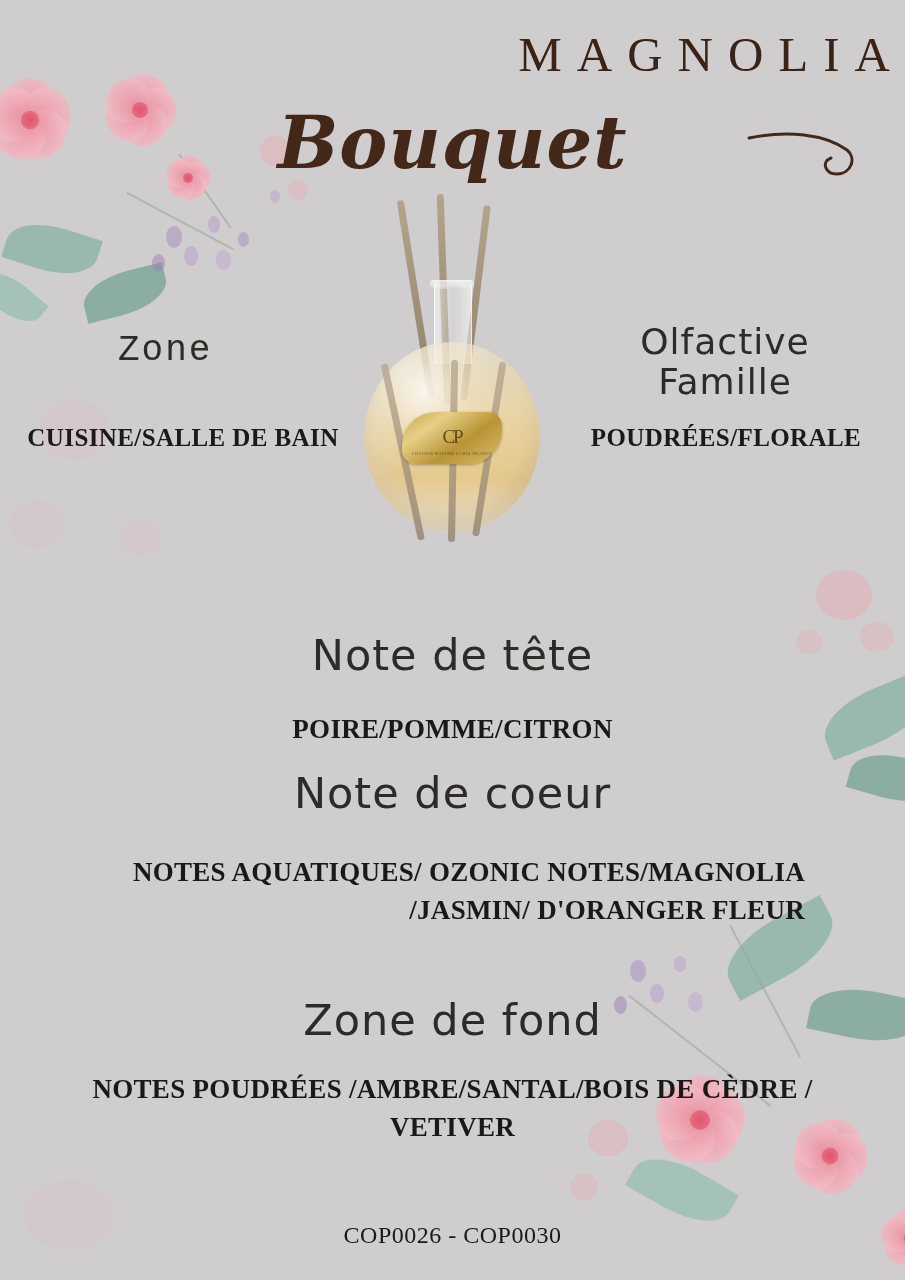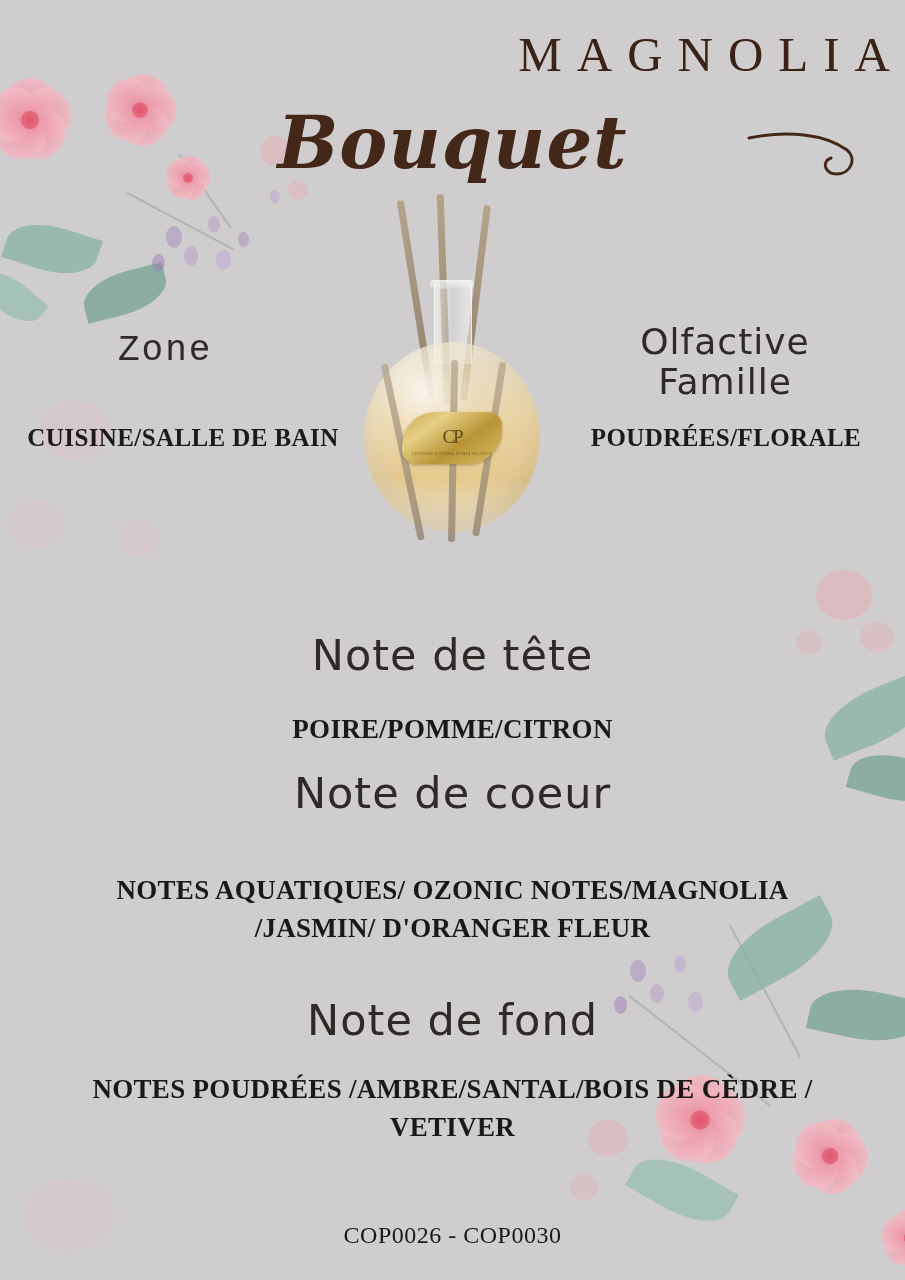--- a/index.html
+++ b/index.html
@@ -223,21 +223,21 @@
     font-weight: 700;
     font-size: 27px;
     color: #1b1917;
     line-height: 1.42;
     letter-spacing: .3px;
   }
 
   #tete-head { top: 630px; }
   #tete-val  { top: 710px; }
   #coeur-head{ top: 768px; }
-  #coeur-val { top: 871px; }
+  #coeur-val { top: 853px; text-align: right; }
   #fond-head { top: 995px; }
   #fond-val  { top: 1070px; }
 
   .code {
     position: absolute;
     left: 0; right: 0;
     top: 1222px;
     text-align: center;
     font-family: "Liberation Serif", serif;
     font-size: 24px;
@@ -385,20 +385,20 @@
   <div class="val-famille">POUDRÉES/FLORALE</div>
 
   <div class="hand note-head" id="tete-head">Note de tête</div>
   <div class="note-val" id="tete-val">POIRE/POMME/CITRON</div>
 
   <div class="hand note-head" id="coeur-head">Note de coeur</div>
   <div class="note-val" id="coeur-val" style="padding:0 100px;">
     <span>NOTES AQUATIQUES/ OZONIC NOTES/MAGNOLIA /JASMIN/ D'ORANGER FLEUR</span>
   </div>
 
-  <div class="hand note-head" id="fond-head">Note de fond</div>
+  <div class="hand note-head" id="fond-head">Zone de fond</div>
   <div class="note-val" id="fond-val" style="padding:0 80px;">
     <span>NOTES POUDRÉES /AMBRE/SANTAL/BOIS DE CÈDRE / VETIVER</span>
   </div>
 
   <div class="code">COP0026 - COP0030</div>
 
 </div>
 
 </body></html>

